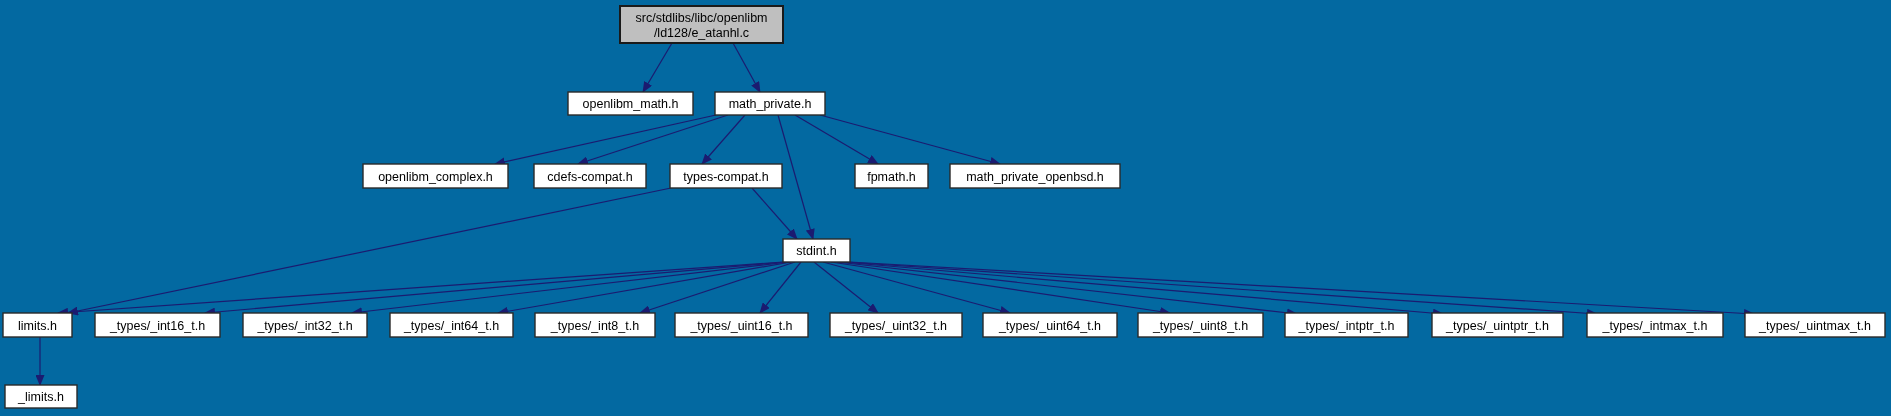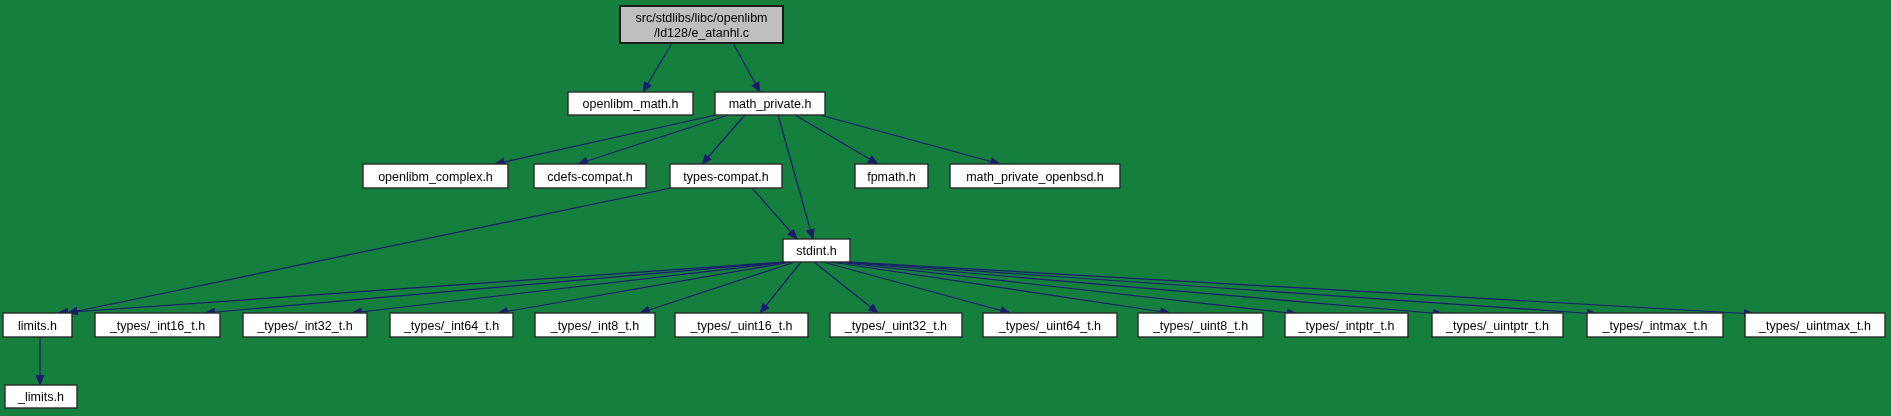--- a/index.html
+++ b/index.html
@@ -5,21 +5,21 @@
   html, body {
     margin: 0;
     padding: 0;
     background: #ffffff;
     font-family: "Liberation Sans", "DejaVu Sans", sans-serif;
   }
   #canvas-wrap {
     position: relative;
     width: 1891px;
     height: 416px;
-    background: #15803d;
+    background: #0369a1;
     overflow: hidden;
   }
   svg { display: block; }
   .node-rect {
     fill: #ffffff;
     stroke: #2a2a2a;
     stroke-width: 1.4;
   }
   .node-rect.highlight {
     fill: #bfbfbf;

